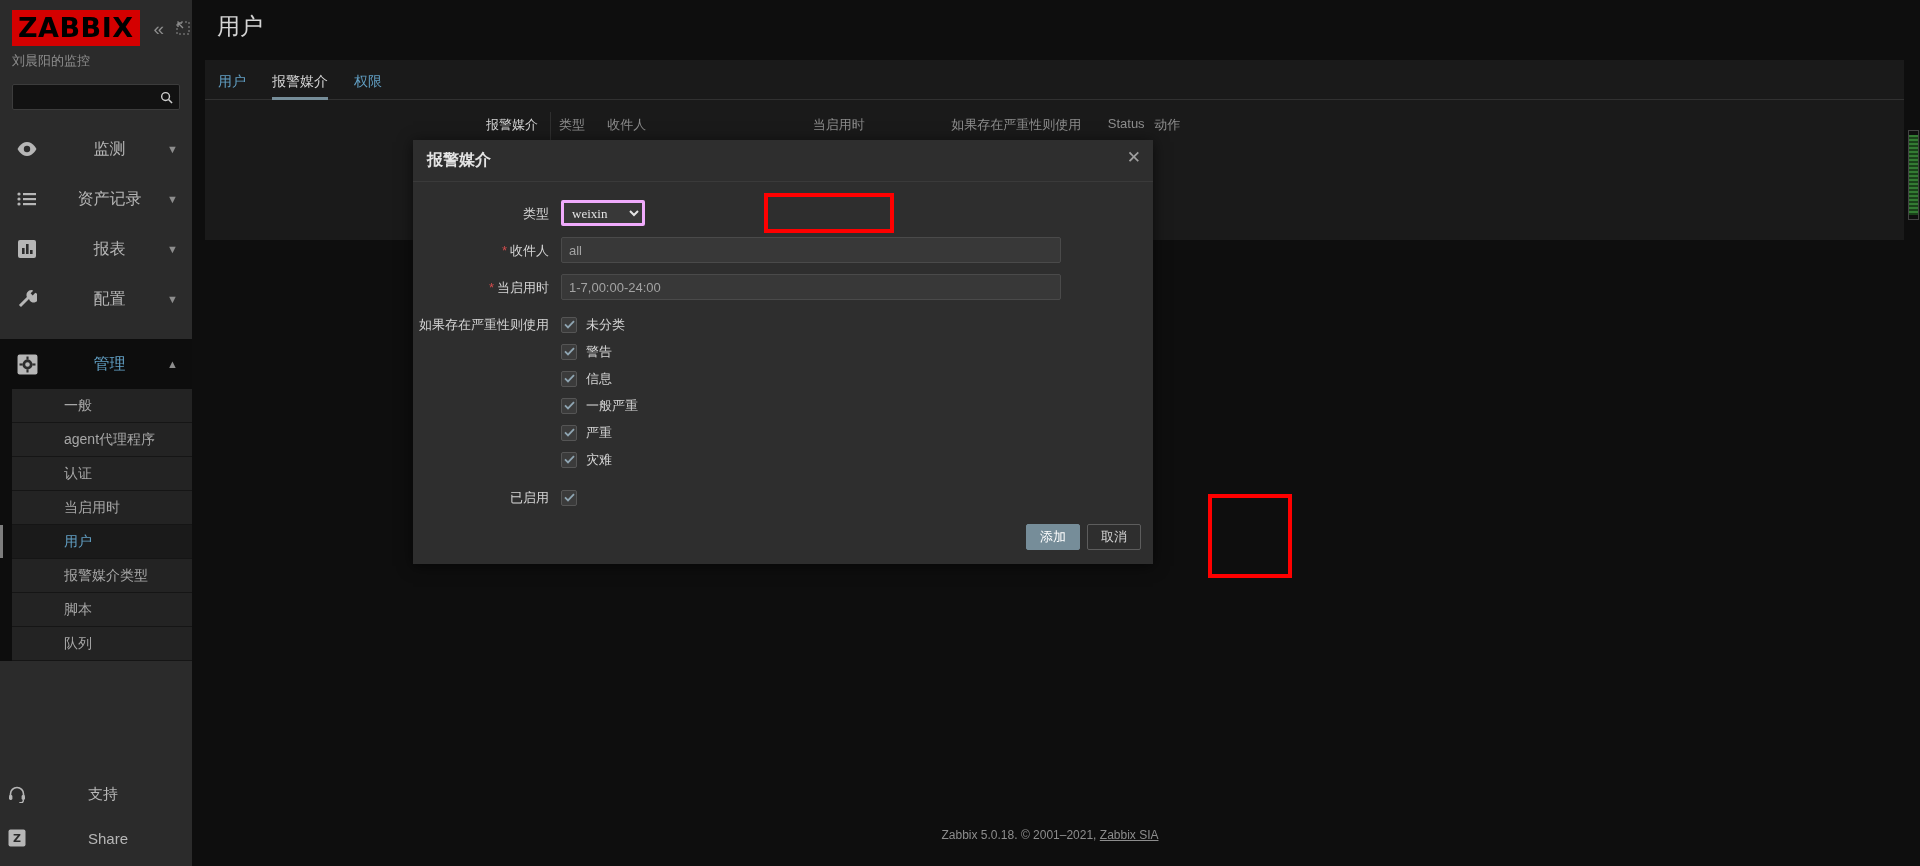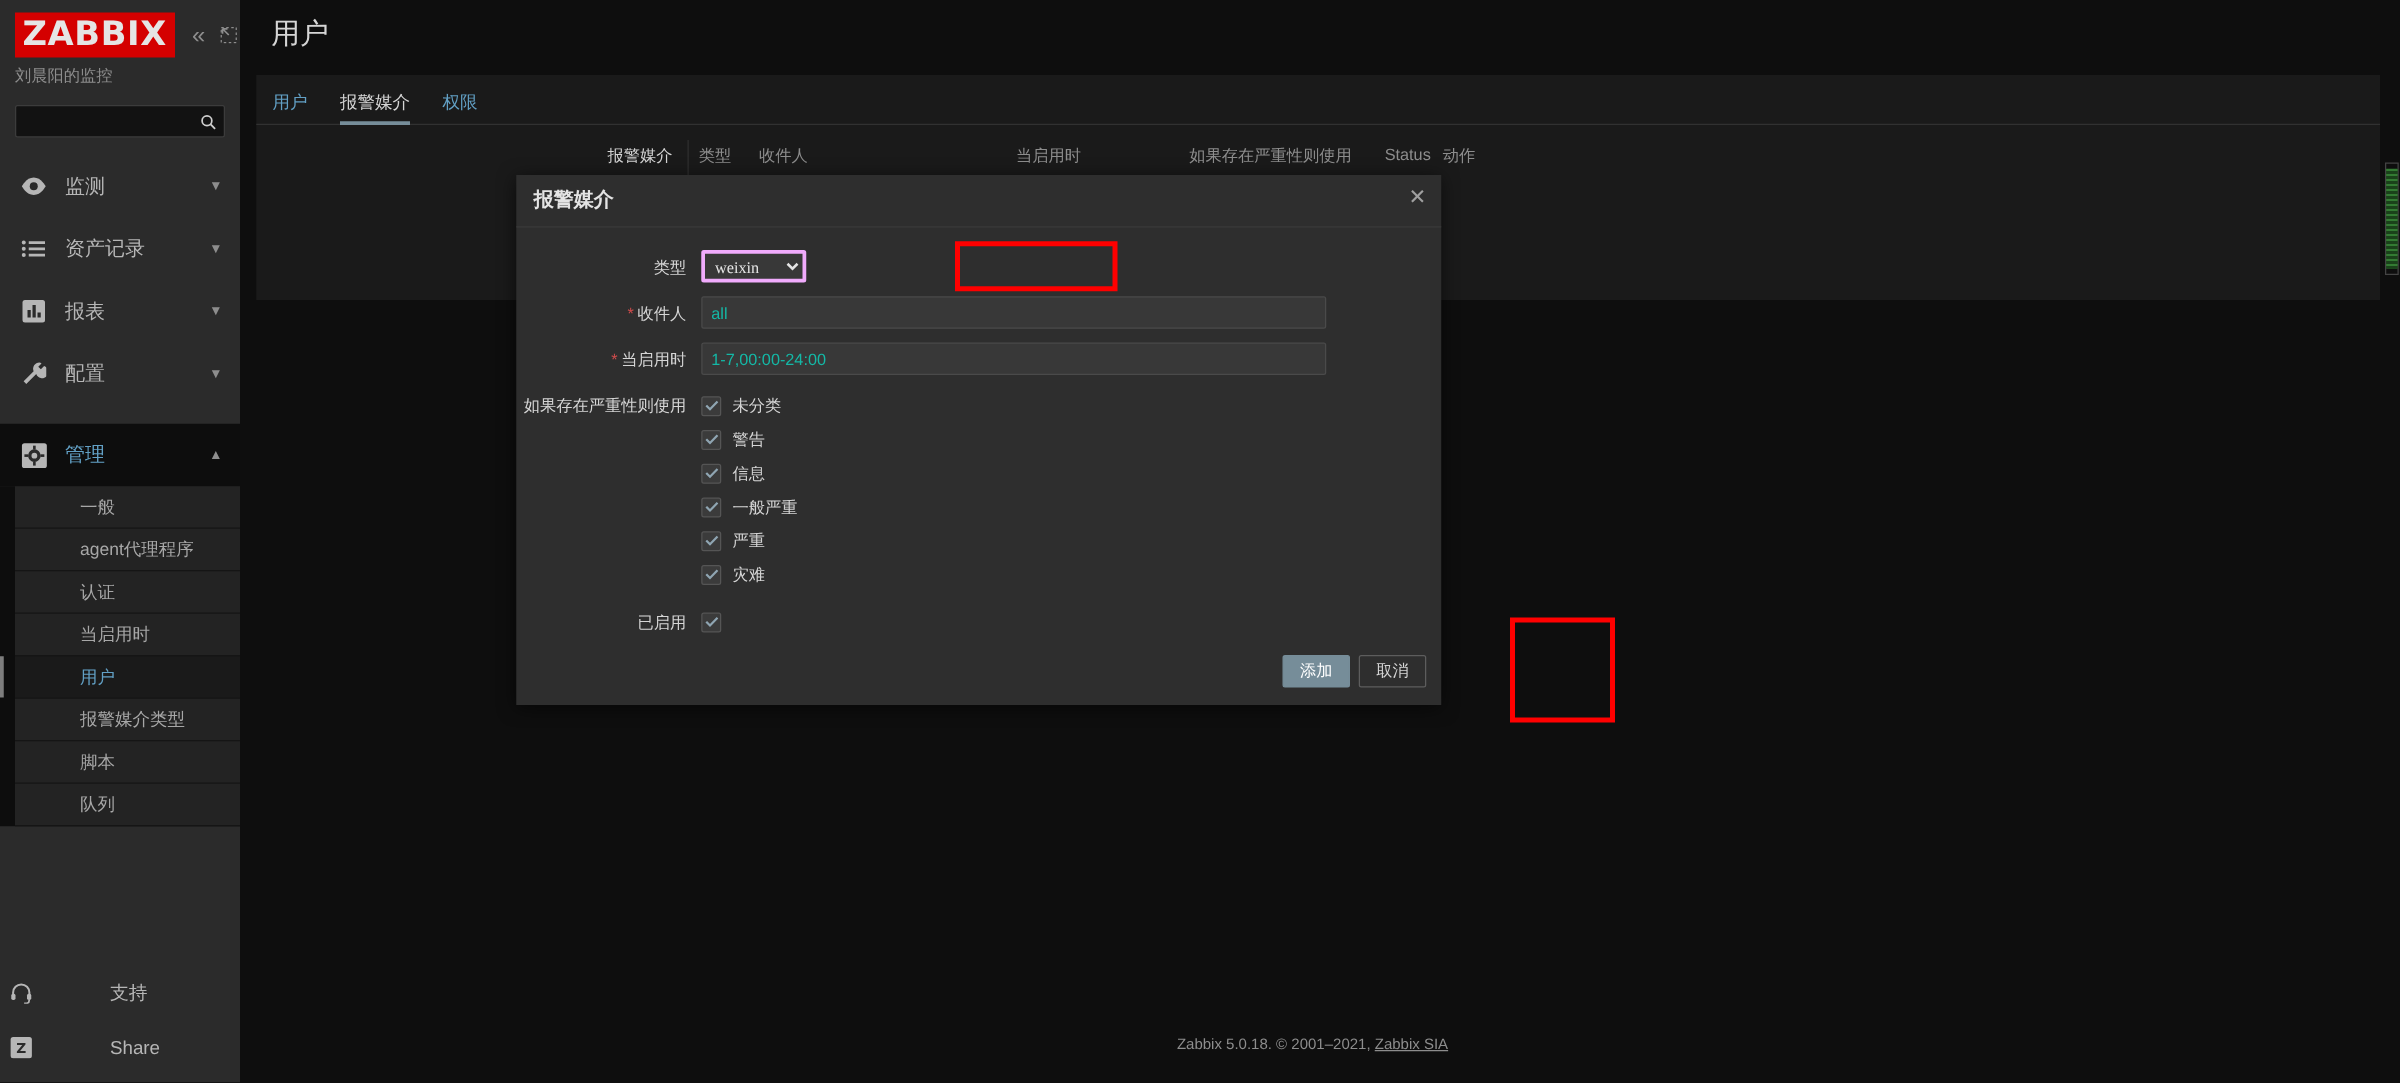--- a/index.html
+++ b/index.html
@@ -19,21 +19,21 @@
     flex: 0 0 192px;
     position: relative;
   }
   .brand-row {
     display: flex; align-items: center;
     padding: 10px 10px 0 12px;
     height: 46px;
   }
   .logo {
     background: #d40000;
-    color: #e5e5e5;
+    color: #000000;
     font-family: "DejaVu Sans", sans-serif;
     font-size: 27px;
     font-weight: bold;
     letter-spacing: 0.5px;
     line-height: 1;
     padding: 4px 6px 5px 6px;
   }
   .collapse-btn {
     color: #8d8d8d; font-size: 19px; margin-left: 14px;
     cursor: pointer; line-height: 1;
@@ -60,21 +60,21 @@
     color: #d5d5d5; font-size: 12px; padding: 0 6px;
     font-family: "Liberation Sans", sans-serif;
   }
   .search-icon { position: absolute; right: 6px; color: #cfcfcf; display:flex; }
 
   .nav { margin-top: 14px; }
   .nav-item {
     display: flex; align-items: center;
     height: 50px; padding-left: 14px;
     color: #b6b6b6; font-size: 16px;
-    cursor: pointer; position: relative;
+    cursor: pointer; position: relative; text-align: center;
   }
   .nav-item .nav-ico { width: 26px; display:flex; align-items:center; justify-content:center; margin-right: 12px; }
   .nav-item .nav-label { flex: 1; }
   .nav-item .chev { color: #8d8d8d; font-size: 11px; margin-right: 14px; }
   .nav-item.active { background: #0d0d0d; margin-top: 15px; }
   .nav-item.active .nav-label { color: #62a0c5; }
 
   .submenu { background: #0d0d0d; }
   .sub-item {
     height: 34px; display: flex; align-items: center;
@@ -212,21 +212,21 @@
 
   select.z-select {
     background: #383838; color: #e4e4e4;
     border: 3px solid #f0abfc; border-radius: 2px;
     height: 26px; font-size: 13px; padding: 2px 4px;
     width: 84px;
     font-family: Liberation Serif, serif;
     outline: none;
   }
   input.z-input {
-    background: #383838; color: #14b8a6;
+    background: #383838; color: #a3a3a3;
     border: 1px solid #4a4a4a; border-radius: 2px;
     height: 26px; font-size: 13px; padding: 2px 7px;
     width: 500px;
     font-family: "Liberation Sans", sans-serif;
     outline: none;
   }
   .cb-row { display: flex; align-items: center; height: 27px; }
   .cb {
     width: 16px; height: 16px;
     background: #3b3b3b; border: 1px solid #555;

